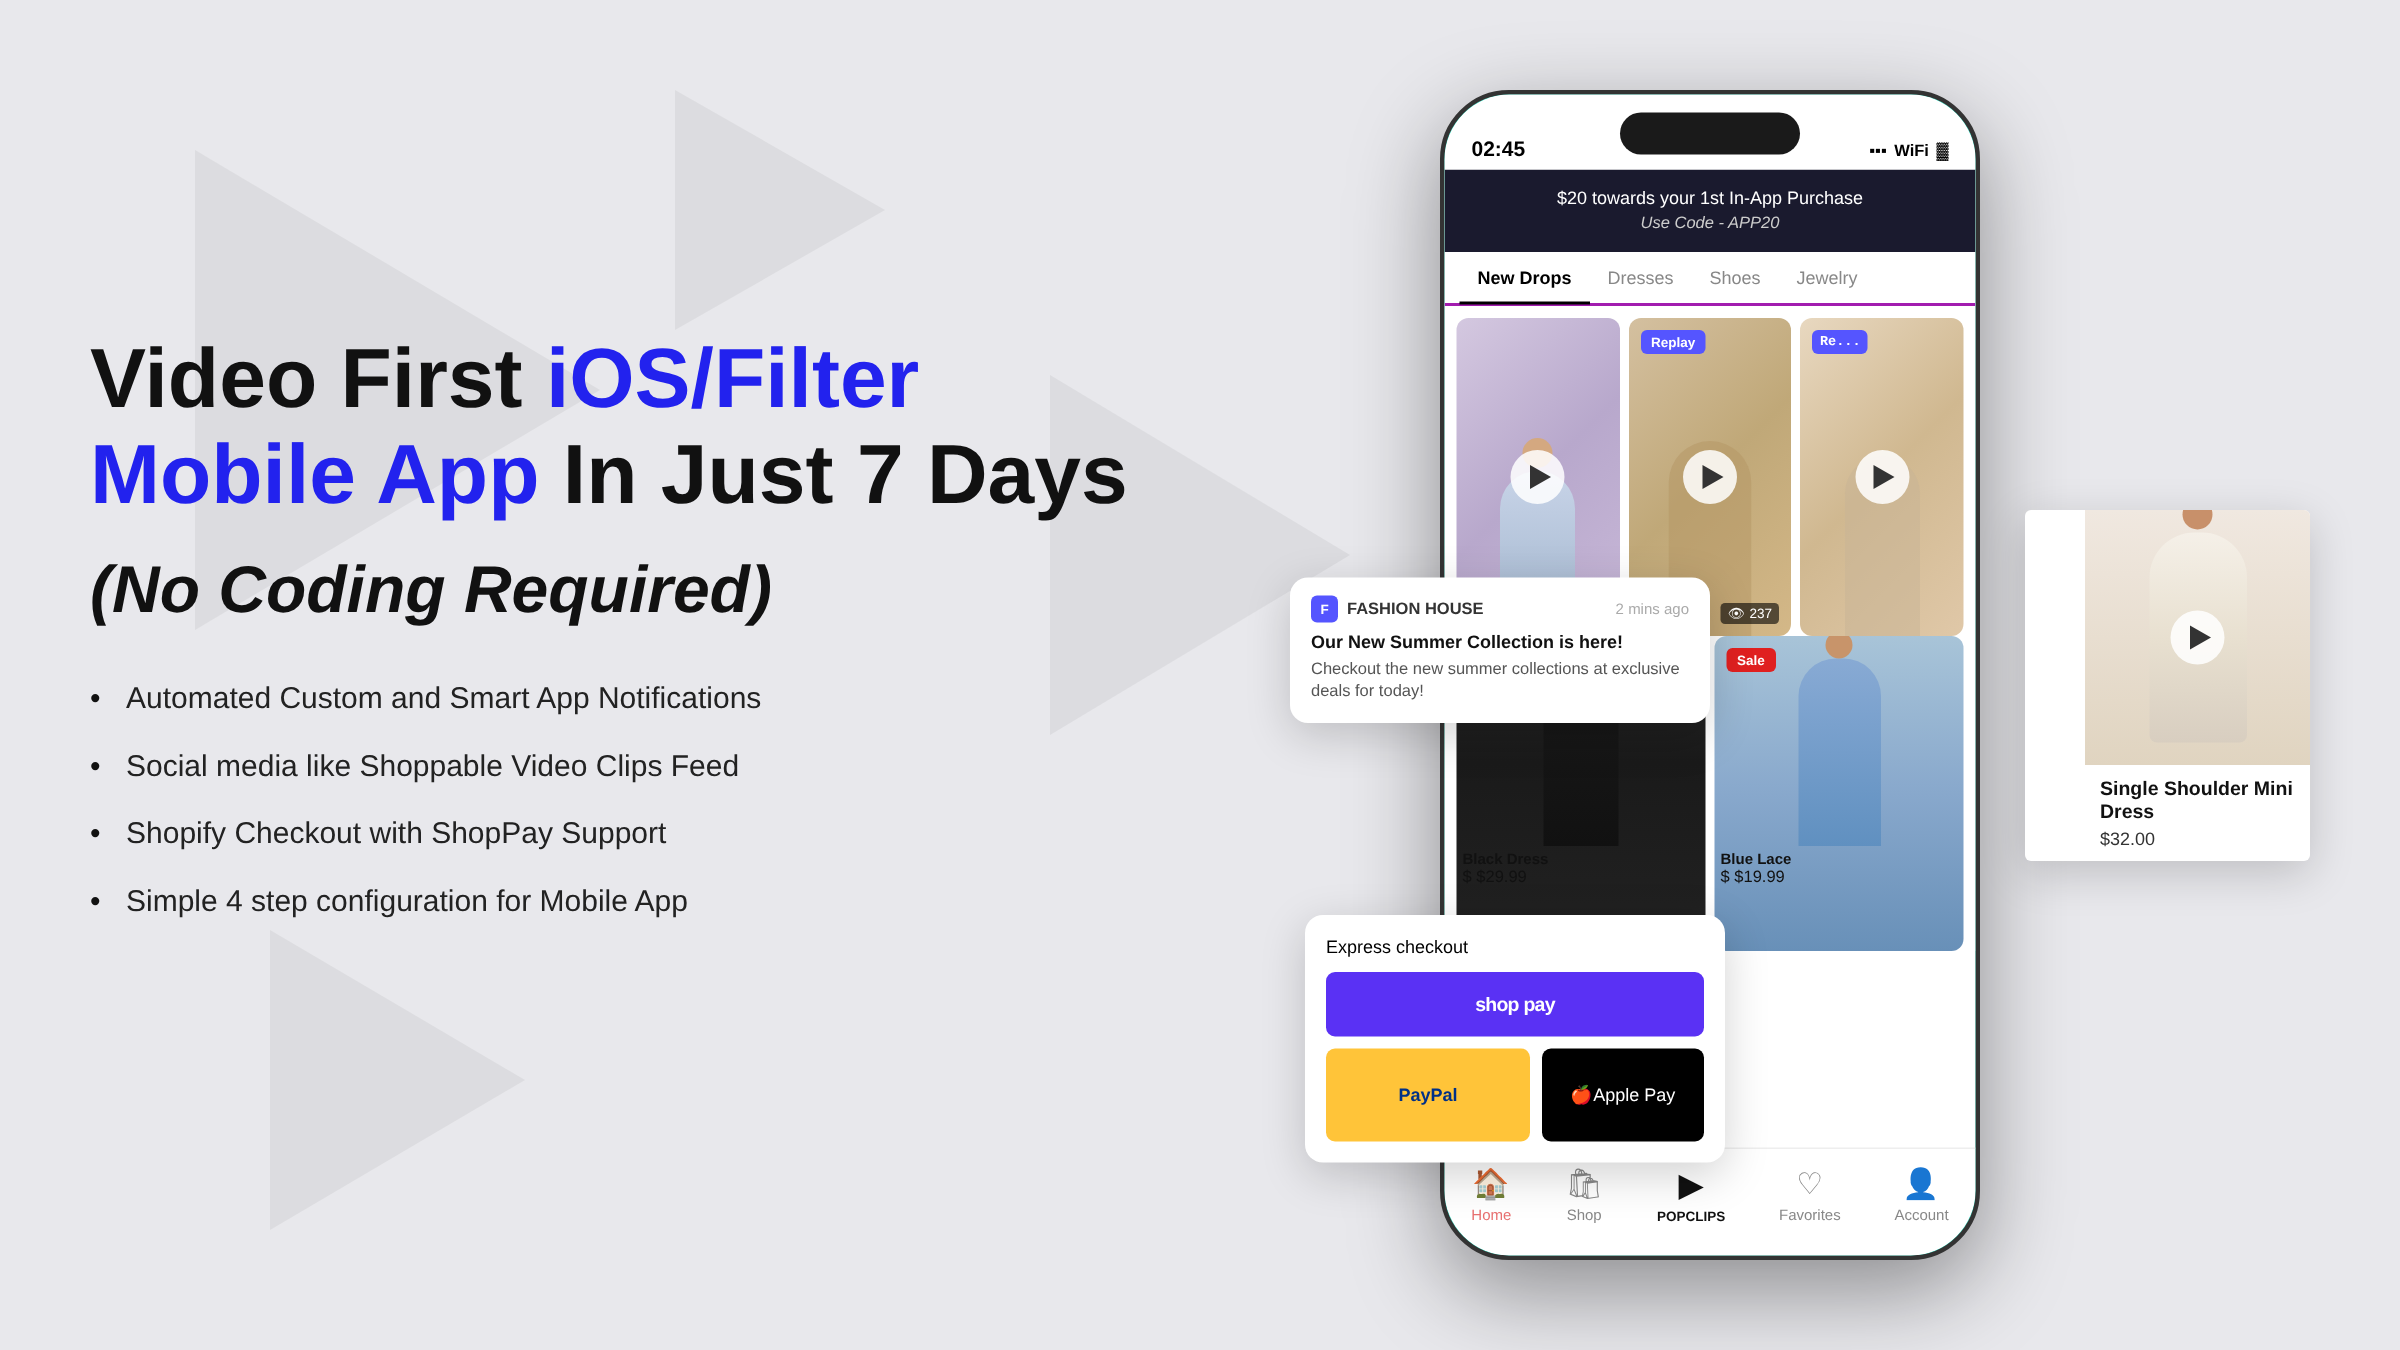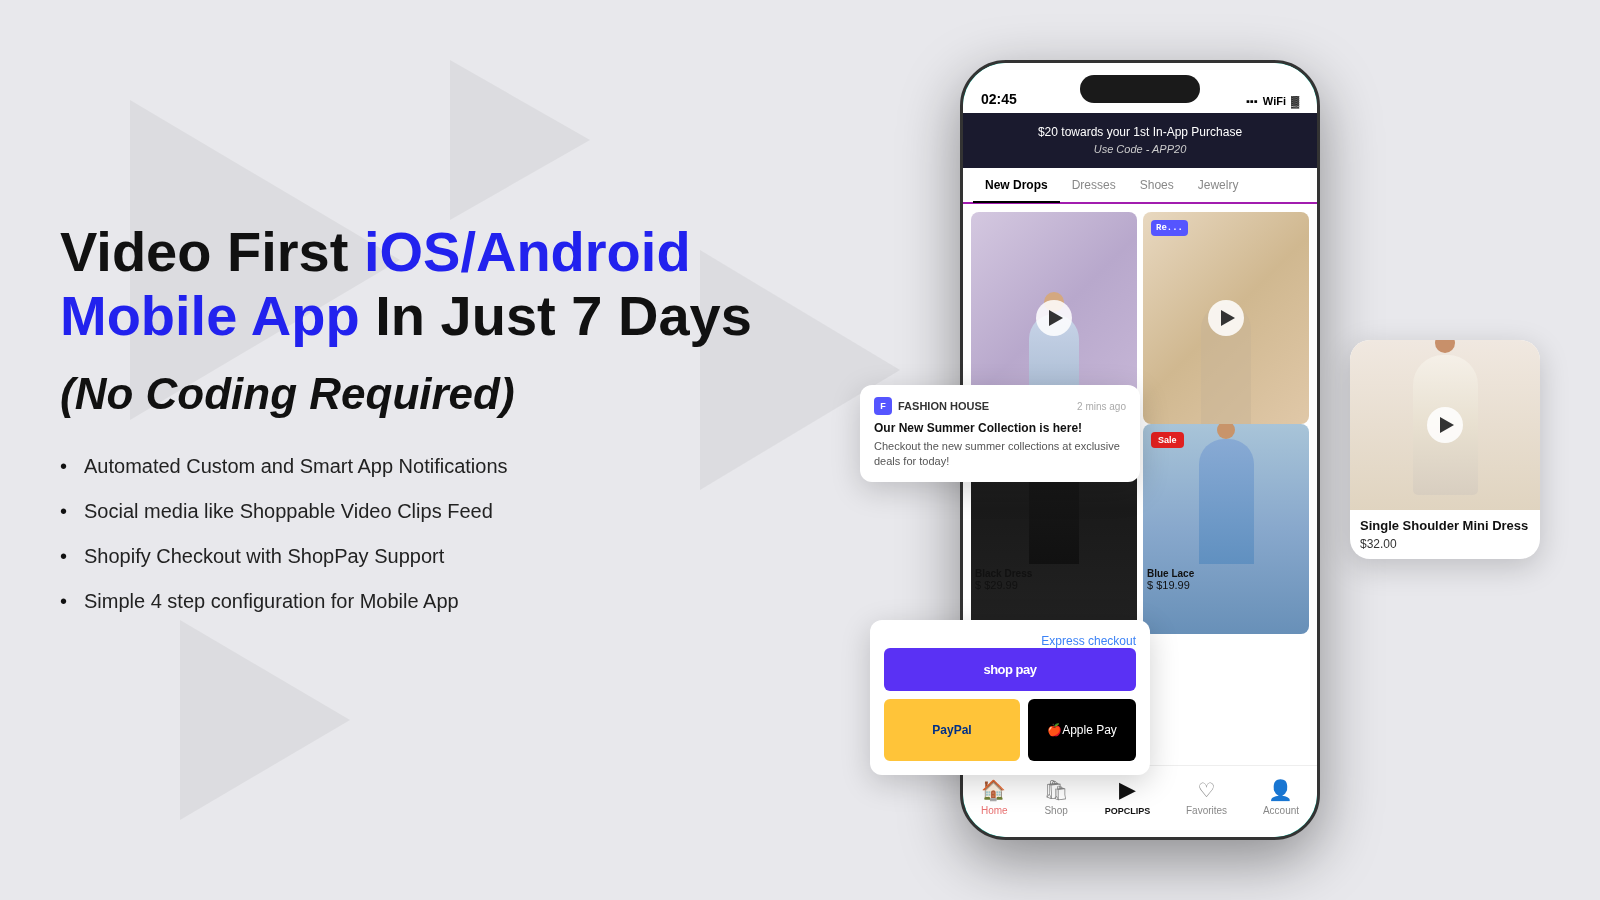--- a/index.html
+++ b/index.html
@@ -379,23 +379,24 @@
       left: 10px;
       bottom: 95px;
       width: 280px;
       background: #fff;
       border-radius: 12px;
       box-shadow: 0 8px 30px rgba(0,0,0,0.18);
       padding: 14px;
       z-index: 20;
     }
     .checkout-title {
-      text-align: right;
+      text-align: left;
       font-size: 12px;
-      color: #3b82f6;
+      color: #000000;
+      margin-bottom: 10px;
       font-weight: 500;
     }
     .shoppay-btn {
       width: 100%;
       background: #5a31f4;
       color: #fff;
       border: none;
       border-radius: 6px;
       padding: 14px;
       font-size: 13px;
@@ -443,24 +444,25 @@
       cursor: pointer;
     }
 
     
     .single-shoulder-card {
       position: absolute;
       right: 0px;
       top: 310px;
       width: 190px;
       background: #fff;
-      border-radius: 20px;
+      border-radius: 4px;
       box-shadow: 0 8px 30px rgba(0,0,0,0.18);
       overflow: hidden;
       z-index: 20;
+      padding-left: 40px;
     }
     .single-shoulder-img {
       width: 100%;
       height: 170px;
       background: linear-gradient(180deg, #f0e8e0 0%, #e0d4c0 100%);
       position: relative;
       display: flex;
       align-items: center;
       justify-content: center;
     }
@@ -515,21 +517,21 @@
 </head>
 <body>
 
 <div class="bg-triangle bg-triangle-1"></div>
 <div class="bg-triangle bg-triangle-2"></div>
 <div class="bg-triangle bg-triangle-3"></div>
 <div class="bg-triangle bg-triangle-4"></div>
 
 <div class="left-panel">
   <div class="headline">
-    <span>Video First </span><span class="blue">iOS/Android</span><br>
+    <span>Video First </span><span class="blue">iOS/Filter</span><br>
     <span class="blue">Mobile App</span><span> In Just 7 Days</span>
   </div>
   <div class="subheadline">(No Coding Required)</div>
   <ul class="bullet-list">
     <li>Automated Custom and Smart App Notifications</li>
     <li>Social media like Shoppable Video Clips Feed</li>
     <li>Shopify Checkout with ShopPay Support</li>
     <li>Simple 4 step configuration for Mobile App</li>
   </ul>
 </div>
@@ -562,20 +564,32 @@
       </div>
 
       <div class="products-area">
         <div class="product-card product-card-1">
           <div class="figure-dress-1">
             <div class="head"></div>
             <div class="body"></div>
           </div>
           <div class="play-circle">
             <div class="play-triangle"></div>
+          </div>
+        </div>
+        <div class="product-card product-card-2">
+          <div class="replay-badge">Replay</div>
+          <div style="position:absolute;bottom:0;left:50%;transform:translateX(-50%);width:55px;height:130px;background:rgba(180,150,100,0.5);border-radius:30px 30px 0 0;"></div>
+          <div class="play-circle">
+            <div class="play-triangle"></div>
+          </div>
+          <div class="days-ago">2 days ago</div>
+          <div class="views-badge">
+            <span>👁</span>
+            <span>237</span>
           </div>
         </div>
         <div class="product-card product-card-3">
           <div class="replay-badge" style="font-size:9px;padding:3px 5px;">Re...</div>
           <div style="position:absolute;bottom:0;left:50%;transform:translateX(-50%);width:50px;height:120px;background:rgba(200,180,150,0.5);border-radius:25px 25px 0 0;"></div>
           <div class="play-circle">
             <div class="play-triangle"></div>
           </div>
         </div>
       </div>

